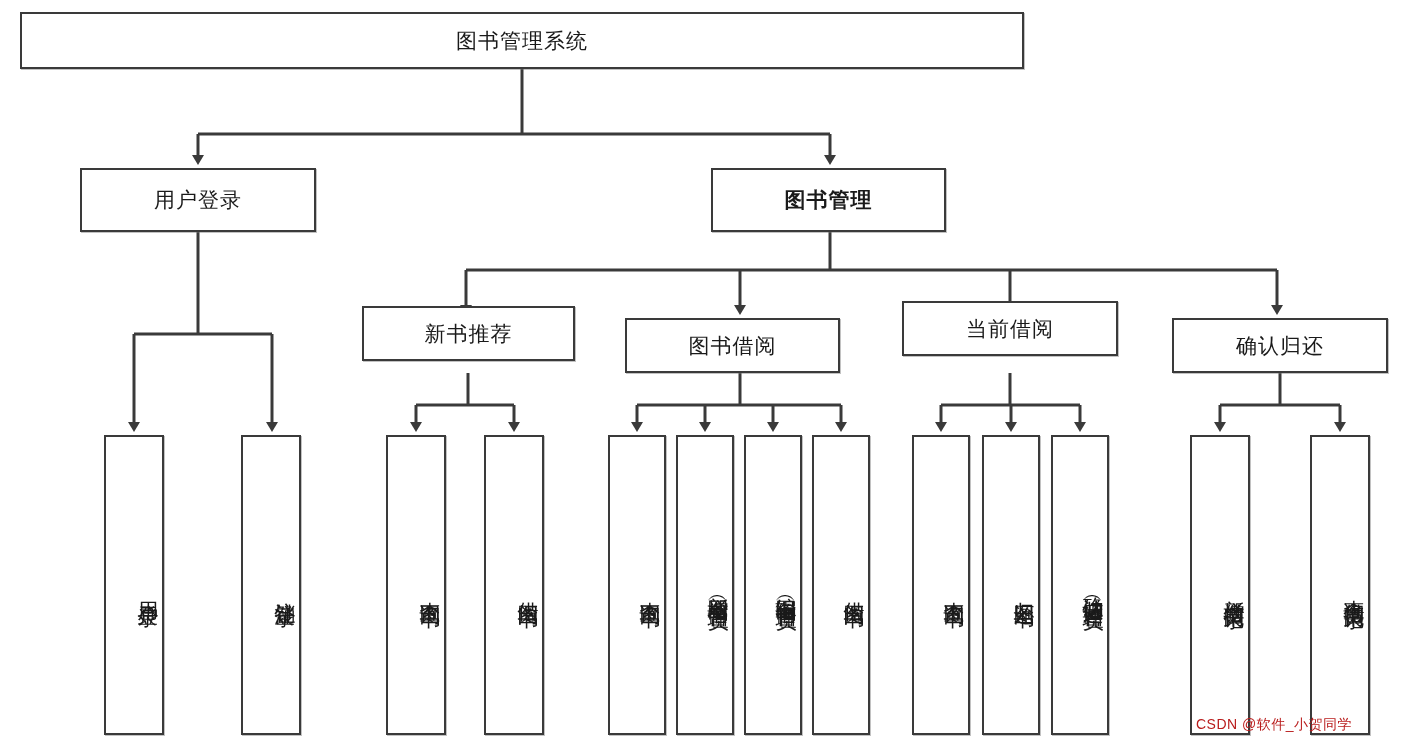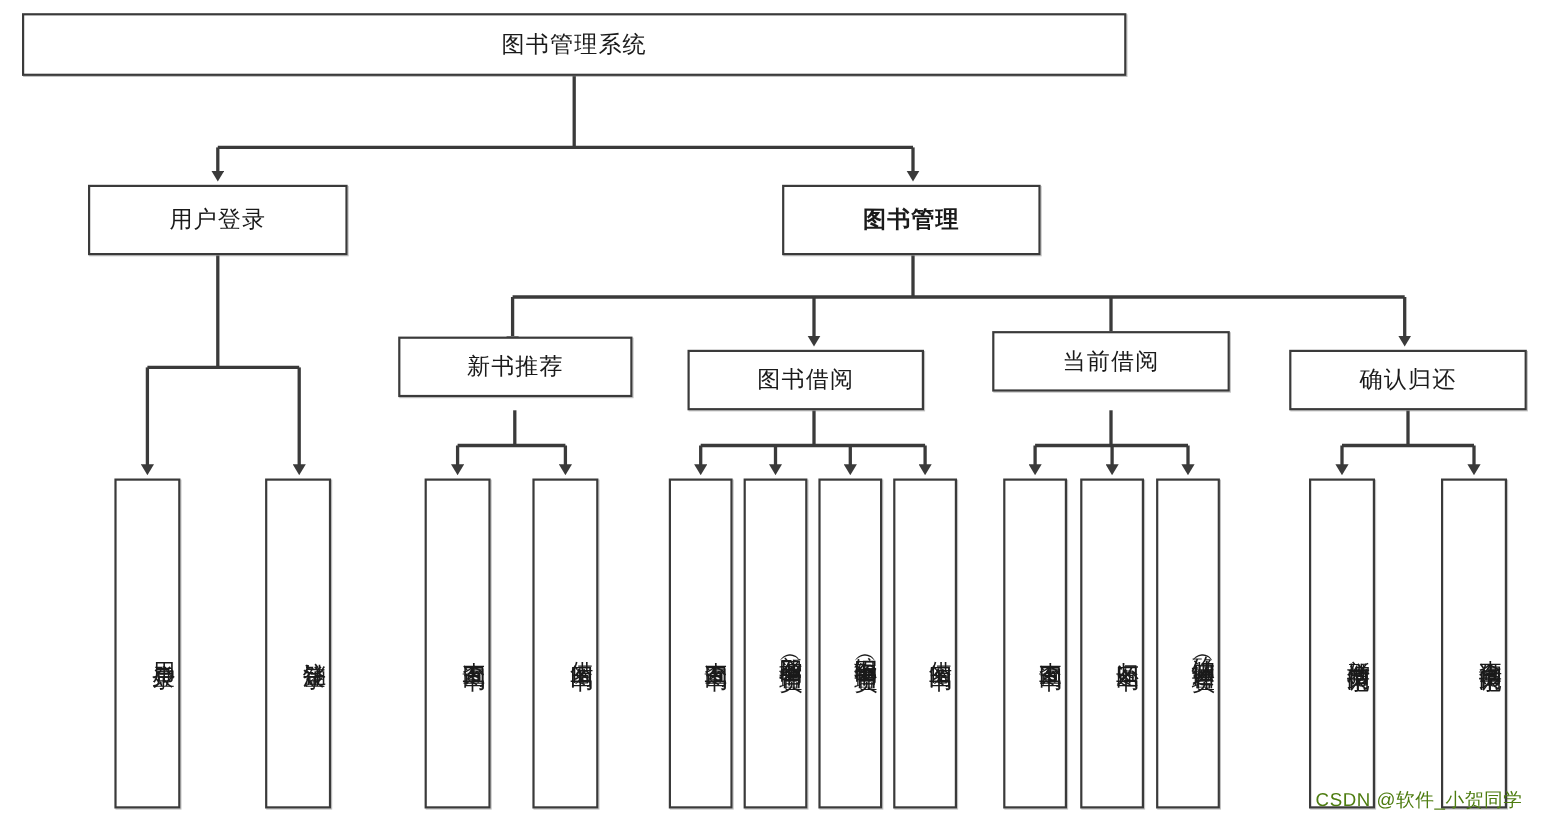--- a/index.html
+++ b/index.html
@@ -52,22 +52,22 @@
     letter-spacing: 2px;
   }
   .vert-label {
     writing-mode: vertical-rl;
     text-orientation: upright;
     white-space: nowrap;
     letter-spacing: 2px;
   }
   .watermark {
     position: absolute;
-    font-size: 17px;
-    color: #4d7c0f;
+    font-size: 14px;
+    color: #b91c1c;
     white-space: nowrap;
     letter-spacing: 0.5px;
   }
 </style>
 </head>
 <body>
 
 <div id="canvas">
 
   <svg id="edges" viewBox="0 0 1405 747" xmlns="http://www.w3.org/2000/svg">

